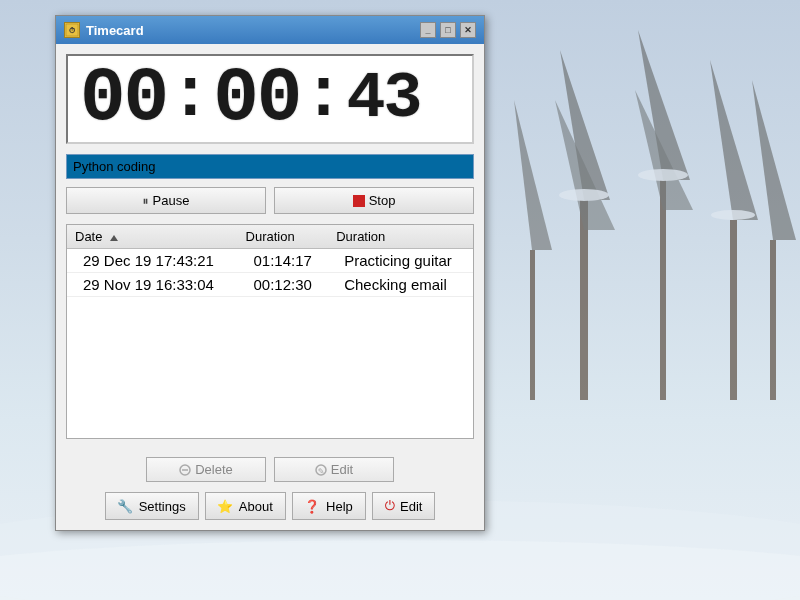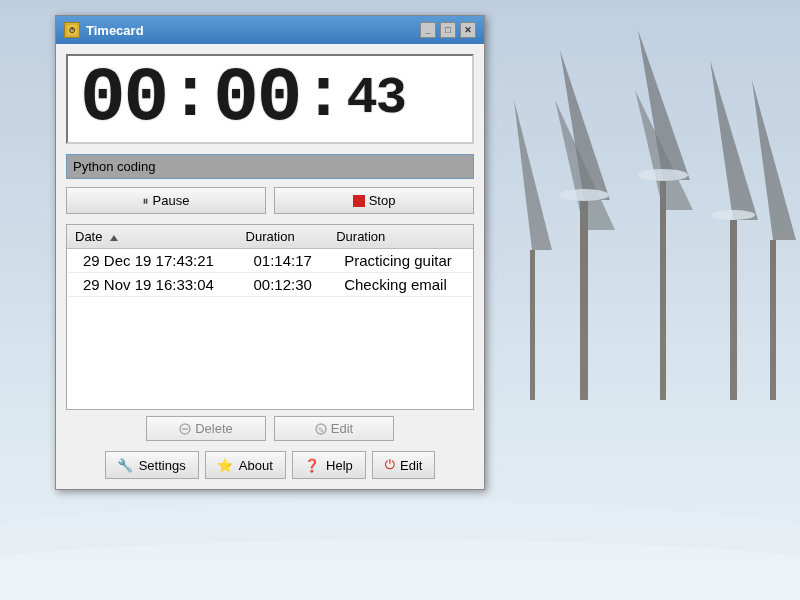--- a/index.html
+++ b/index.html
@@ -118,21 +118,21 @@
       margin-bottom: 4px;
     }
 
     
     .activity-input {
       width: 100%;
       border: 1px solid #7098c0;
       padding: 4px 6px;
       font-size: 13px;
       margin-bottom: 8px;
-      background: #a3a3a3;
+      background: #0369a1;
       outline: none;
     }
 
     
     .btn-row {
       display: flex;
       gap: 8px;
       margin-bottom: 10px;
     }
 
@@ -147,22 +147,22 @@
       align-items: center;
       justify-content: center;
       gap: 4px;
     }
     .btn:disabled { color: #aaa; cursor: default; }
 
     
     .table-container {
       border: 1px solid #aaa;
       background: white;
-      margin-bottom: 6px;
-      height: 186px;
+      margin-bottom: 18px;
+      height: 215px;
       overflow-y: auto;
     }
 
     table {
       width: 100%;
       border-collapse: collapse;
     }
 
     thead th {
       background: linear-gradient(180deg, #f0f0f0 0%, #e0e0e0 100%);
@@ -306,21 +306,21 @@
 
   <div class="window-body">
     
     
     <div class="clock-display">
       <div class="seg-display">
         <span class="seg-char" style="font-size:76px;font-weight:900;font-family:'Courier New',monospace;letter-spacing:-2px;">00</span>
         <span class="seg-colon">:</span>
         <span class="seg-char" style="font-size:76px;font-weight:900;font-family:'Courier New',monospace;letter-spacing:-2px;">00</span>
         <span class="seg-colon">:</span>
-        <span class="seg-char" style="font-size:52px;font-weight:900;font-family:'Courier New',monospace;letter-spacing:-2px;">43</span>
+        <span class="seg-char" style="font-size:65px;font-weight:900;font-family:'Courier New',monospace;letter-spacing:-2px;">43</span>
       </div>
     </div>
 
     
     <input type="text" class="activity-input" value="Python coding" style="">
 
     
     <div class="btn-row">
       <button class="btn">
         <span class="icon-pause">⏸</span>

